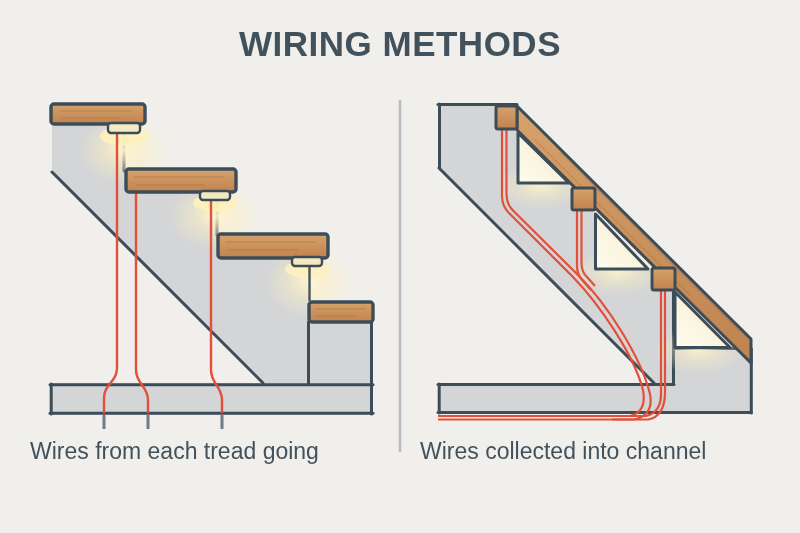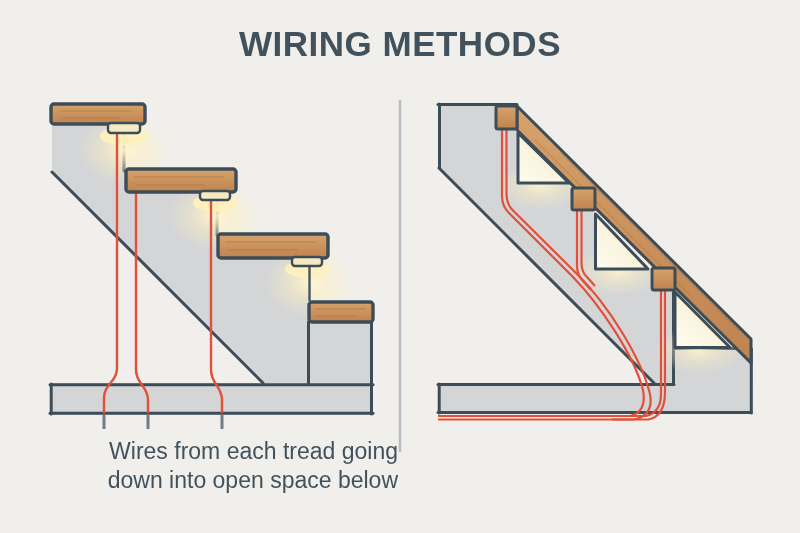--- a/index.html
+++ b/index.html
@@ -25,21 +25,21 @@
     text-align: center;
     font-size: 35px;
     font-weight: 700;
     letter-spacing: 0.5px;
     color: #42525d;
   }
   .caption {
     position: absolute;
     top: 437px;
     width: 368px;
-    text-align: right;
+    text-align: left;
     font-size: 23px;
     line-height: 29px;
     color: #42525d;
   }
   .caption-left  { left: 30px; }
   .caption-right { left: 420px; }
   .diagram-svg {
     position: absolute;
     top: 0;
     left: 0;
@@ -178,18 +178,18 @@
       <g stroke="#3d4d58" stroke-width="3" stroke-linejoin="round">
         <rect x="496" y="106" width="21" height="23" rx="2" fill="url(#woodGrad)"></rect>
         <rect x="572" y="188" width="23" height="22" rx="2" fill="url(#woodGrad)"></rect>
         <rect x="652" y="268" width="23" height="22" rx="2" fill="url(#woodGrad)"></rect>
       </g>
     </g>
   </svg>
 
   <div class="caption caption-left">
     <div>Wires from each tread going</div>
-    <div>down into open space below</div>
   </div>
   <div class="caption caption-right">
+    <div>Wires collected into channel</div>
   </div>
 
 </div>
 
 </body></html>

